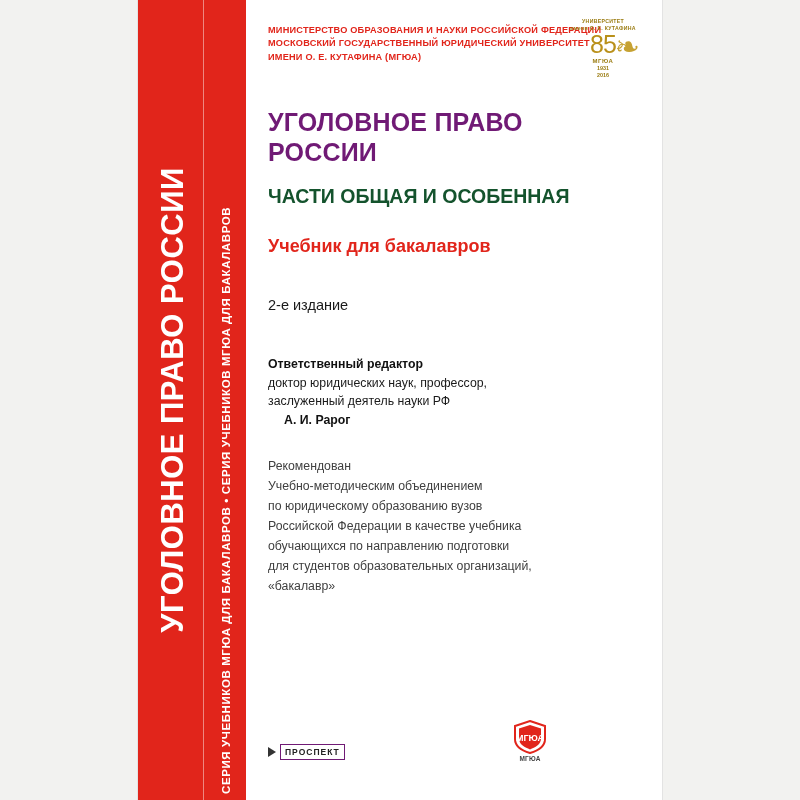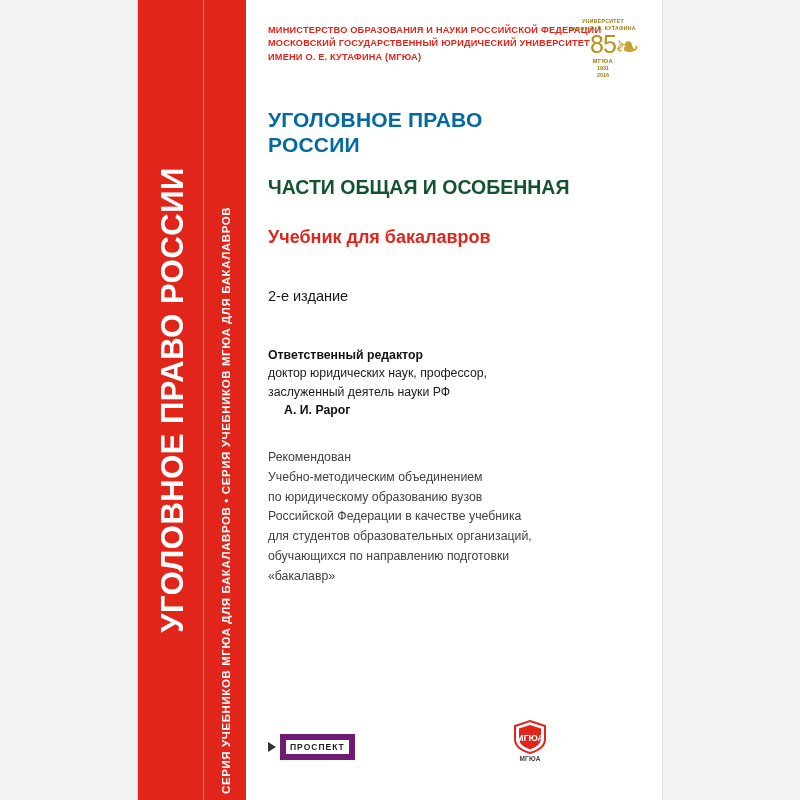--- a/index.html
+++ b/index.html
@@ -157,22 +157,22 @@
   .emblem-wreath {
     position: absolute;
     right: 2px;
     top: 14px;
     font-size: 30px;
     color: #c6a233;
     line-height: 1;
   }
   .title-main {
     margin-top: 44px;
-    color: #0369a1;
-    font-size: 21px;
+    color: #701a75;
+    font-size: 25px;
     font-weight: bold;
     line-height: 1.18;
     letter-spacing: 0.2px;
   }
   .title-sub {
     margin-top: 18px;
     color: #14532d;
     font-size: 19.5px;
     font-weight: bold;
     line-height: 1.2;
@@ -230,21 +230,21 @@
     height: 0;
     border-top: 5px solid transparent;
     border-bottom: 5px solid transparent;
     border-left: 8px solid #333;
   }
   .prospekt-text {
     font-size: 8.5px;
     font-weight: bold;
     letter-spacing: 1px;
     color: #222;
-    border: 6px solid #701a75;
+    border: 1px solid #701a75;
     padding: 2px 4px;
   }
   .mgua-logo {
     position: absolute;
     right: 92px;
     bottom: 0px;
     width: 44px;
     height: 46px;
     text-align: center;
   }
@@ -312,22 +312,22 @@
         <div>доктор юридических наук, профессор,</div>
         <div>заслуженный деятель науки РФ</div>
         <div class="editor-name">А. И. Рарог</div>
       </div>
 
       <div class="recommend-block">
         <div>Рекомендован</div>
         <div>Учебно-методическим объединением</div>
         <div>по юридическому образованию вузов</div>
         <div>Российской Федерации в качестве учебника</div>
+        <div>обучающихся по направлению подготовки</div>
         <div>для студентов образовательных организаций,</div>
-        <div>обучающихся по направлению подготовки</div>
         <div>«бакалавр»</div>
       </div>
 
       <div class="footer">
         <div class="prospekt">
           <span class="prospekt-arrow"></span>
           <span class="prospekt-text">ПРОСПЕКТ</span>
         </div>
 
         <div class="mgua-logo">

